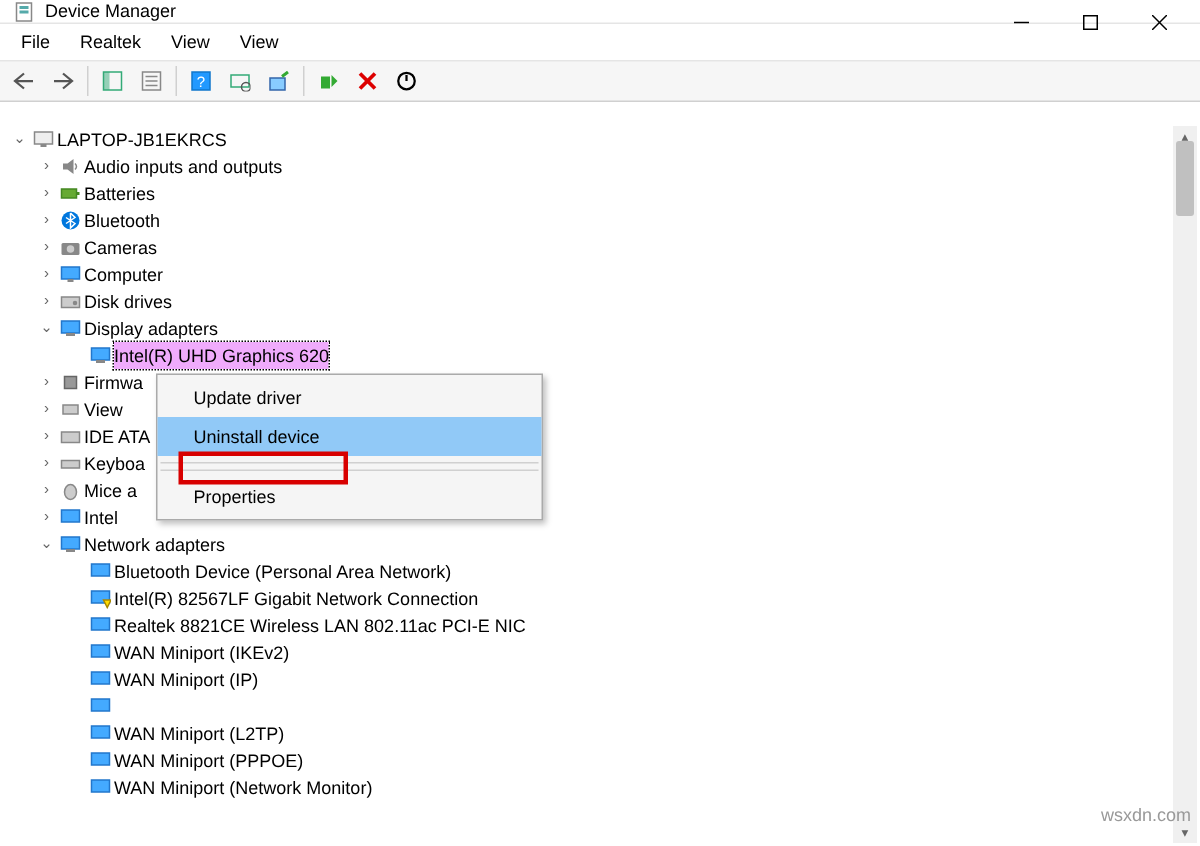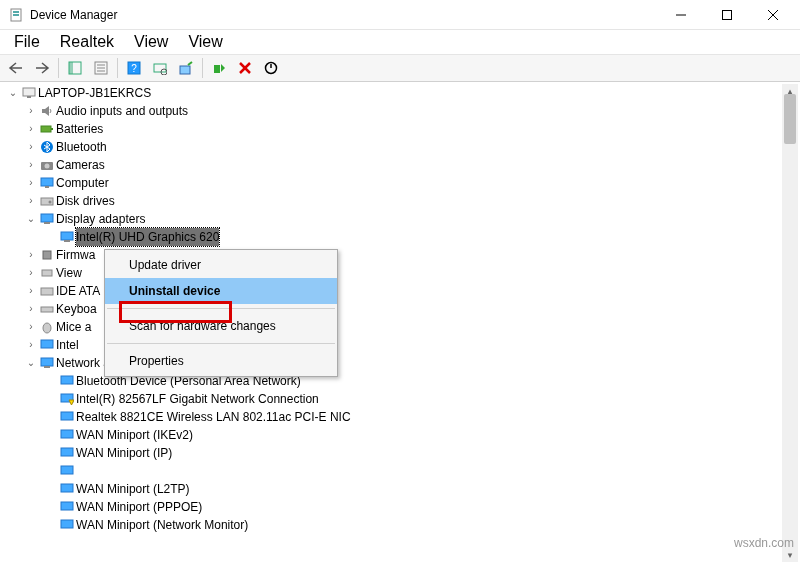--- a/index.html
+++ b/index.html
@@ -8,23 +8,23 @@
     font-family: "Segoe UI", Tahoma, sans-serif;
     font-size: 12px;
     background: #fff;
     color: #000;
     width: 800px;
     height: 564px;
     overflow: hidden;
     position: relative;
   }
   .titlebar {
-    height: 30px;
+    height: 16px;
     display: flex;
-    align-items: center;
+    align-items: flex-start;
     padding: 0 4px 0 8px;
     border-bottom: 1px solid #e5e5e5;
   }
   .titlebar .app-icon {
     width: 16px; height: 16px; margin-right: 6px;
     display: flex; align-items: center; justify-content: center;
   }
   .titlebar .title { flex: 0 0 auto; font-size: 12px; }
   .titlebar .spacer { flex: 1; }
   .win-btn {
@@ -33,21 +33,21 @@
     font-family: "Segoe UI Symbol", sans-serif;
     font-size: 12px;
   }
   .menubar {
     height: 24px;
     display: flex;
     align-items: center;
     padding: 0 6px;
     gap: 4px;
   }
-  .menu-item { padding: 2px 8px; font-size: 16px; }
+  .menu-item { padding: 2px 8px; font-size: 12px; }
   .toolbar {
     height: 28px;
     display: flex;
     align-items: center;
     padding: 0 4px;
     gap: 2px;
     border-top: 1px solid #e5e5e5;
     border-bottom: 1px solid #d0d0d0;
     background: #f6f6f6;
   }
@@ -89,41 +89,40 @@
   }
   .icon {
     width: 18px; height: 16px;
     display: inline-flex; align-items: center; justify-content: center;
   }
   .icon svg { display: block; }
   .l0 { padding-left: 2px; }
   .l1 { padding-left: 20px; }
   .l2 { padding-left: 40px; }
   .selected .label-text {
-    background: #737373;
+    background: #f0abfc;
     outline: 1px dotted #000;
   }
   .context-menu {
     position: absolute;
     left: 104px; top: 249px;
-    width: 234px;
+    width: 258px;
     background: #f5f5f5;
     border: 1px solid #aaa;
     box-shadow: 2px 2px 4px rgba(0,0,0,0.25);
     padding: 2px 0;
   }
   .ctx-item {
     padding: 4px 14px 4px 24px;
     font-size: 12px;
     line-height: 18px;
   }
   .ctx-item.highlight {
     background: #91c9f7;
     color: #000;
-    font-weight: bold;
   }
   .ctx-sep {
     height: 1px; background: #d0d0d0; margin: 4px 2px;
   }
   .ctx-item.bold { font-weight: normal; }
   .red-box {
     position: absolute;
     left: 119px; top: 301px;
     width: 113px; height: 22px;
     border: 3px solid #d80000;
@@ -481,20 +480,19 @@
 <div class="scrollbar">
   <div class="arrow" style="top:0">▴</div>
   <div class="thumb"></div>
   <div class="arrow" style="bottom:0">▾</div>
 </div>
 
 <div class="context-menu">
   <div class="ctx-item">Update driver</div>
   <div class="ctx-item highlight">Uninstall device</div>
   <div class="ctx-sep"></div>
-  <div class="ctx-item">Scan for hardware changes</div>
   <div class="ctx-sep"></div>
   <div class="ctx-item bold">Properties</div>
 </div>
 
 <div class="red-box"></div>
 
 <div class="watermark">wsxdn.com</div>
 
 </body></html>

